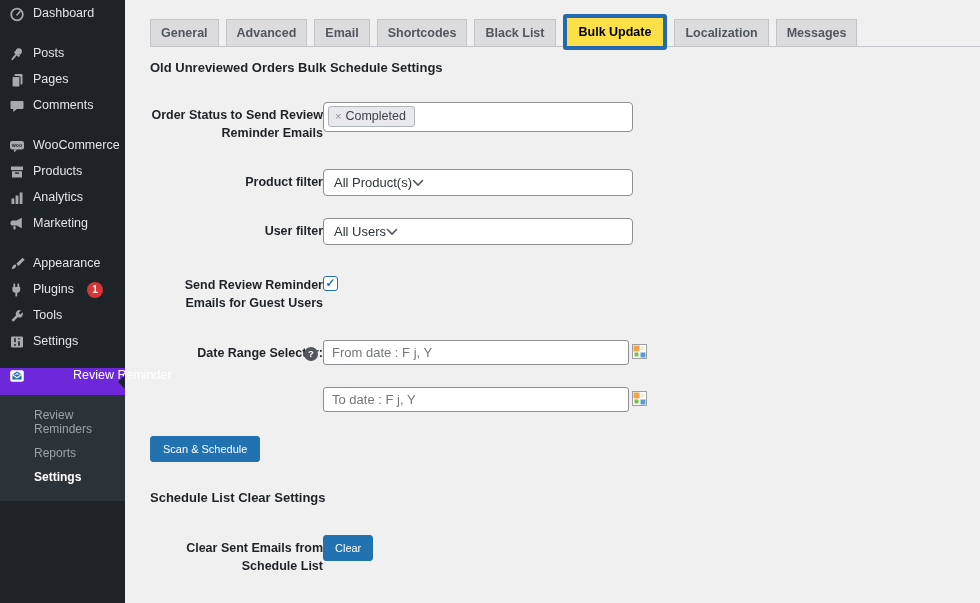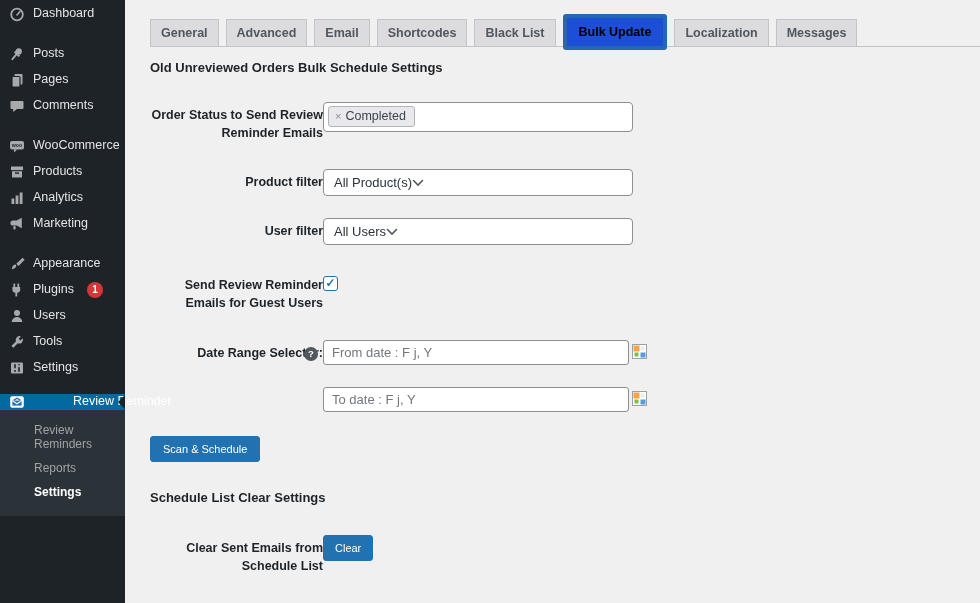--- a/index.html
+++ b/index.html
@@ -7,37 +7,37 @@
   body { font-family:"Liberation Sans", sans-serif; background:#f0f0f1; }
   .app { display:flex; width:980px; height:603px; }
 
   
   .sidebar { width:125px; flex-shrink:0; background:#1d2327; padding-top:6px; color:#e2e4e7; }
   .menu-item { display:flex; align-items:flex-start; gap:8px; height:26px; padding:0 6px 0 9px;
                font-size:12.5px; cursor:pointer; white-space:nowrap; }
   .menu-item .mi-icon { width:16px; height:16px; flex-shrink:0; display:flex; align-items:center; justify-content:center; }
   .menu-sep { height:14px; }
   .menu-sep-sm { height:8px; }
-  .menu-item.active { background:#0369a1; color:#fff; height:16px; position:relative;gap:48px; }
+  .menu-item.active { background:#6d28d9; color:#fff; height:27px; position:relative;gap:48px; }
   .menu-item.active::after { content:""; position:absolute; right:0; top:50%; margin-top:-7px;
                border-top:7px solid transparent; border-bottom:7px solid transparent;
                border-right:7px solid #1d2327; }
   .badge { background:#d63638; color:#fff; border-radius:50%; min-width:16px; height:16px;
            line-height:16px; text-align:center; font-size:10px; font-weight:bold; margin-left:5px; }
   .submenu { background:#2c3338; padding:8px 0 12px; }
   .submenu-item { padding:5px 8px 5px 34px; font-size:12px; color:#9ea3a8; cursor:pointer; }
   .submenu-item.active { color:#fff; font-weight:bold; }
 
   
   .content { flex:1; padding:14px 0 0 25px; }
 
   .tabs { display:flex; align-items:flex-end; border-bottom:1px solid #c3c4c7; }
   .tab { background:#dcdcde; border:1px solid #c3c4c7; border-bottom:none; padding:6px 10px;
          margin-right:7px; font-size:12.5px; font-weight:bold; color:#50575e; cursor:pointer; }
-  .tab.active { background:#1d4ed8; color:#000; border:4px solid #2368b1; border-radius:3px;
+  .tab.active { background:#fde047; color:#000; border:4px solid #2368b1; border-radius:3px;
                 padding:7px 12px; margin-bottom:-4px; position:relative; z-index:2; }
 
   .section-title { font-size:13px; font-weight:bold; color:#1d2327; margin-top:13px; }
   .section-title.second { margin-top:28px; }
 
   .row { display:flex; margin-top:27px; }
   .row-label { width:173px; flex-shrink:0; font-size:12.5px; font-weight:bold; color:#1d2327;
                line-height:1.45; padding-top:4px;text-align:right; }
   .row-control { position:relative; display:flex; align-items:flex-start; }
 
@@ -184,29 +184,20 @@
             <rect x="4.4" y="1.6" width="1.8" height="3.4" fill="#a7aaad"></rect>
             <rect x="8.4" y="1.6" width="1.8" height="3.4" fill="#a7aaad"></rect>
             <path d="M3.4 5h7.8v2.6a3.3 3.3 0 0 1-3.3 3.3h-1.2A3.3 3.3 0 0 1 3.4 7.6z" fill="#a7aaad"></path>
             <rect x="6.4" y="10.8" width="1.8" height="3.6" fill="#a7aaad"></rect>
           </svg>
       </span>
       <span>Plugins</span>
       <span class="badge">1</span>
     </div>
 
-    <div class="menu-item">
-      <span class="mi-icon">
-        <svg width="16" height="16" viewBox="0 0 16 16">
-            <circle cx="8" cy="5" r="3" fill="#a7aaad"></circle>
-            <path d="M2.6 14c.5-3.4 2.9-5 5.4-5s4.9 1.6 5.4 5z" fill="#a7aaad"></path>
-          </svg>
-      </span>
-      <span>Users</span>
-    </div>
 
     <div class="menu-item">
       <span class="mi-icon">
         <svg width="16" height="16" viewBox="0 0 16 16">
             <path d="M13.8 4.2a3.9 3.9 0 0 1-5 5.1l-4.5 4.5-1.9-1.9L6.9 7.4a3.9 3.9 0 0 1 5.1-5L9.6 4.8l1.8 1.8z" fill="#a7aaad"></path>
           </svg>
       </span>
       <span>Tools</span>
     </div>
 

